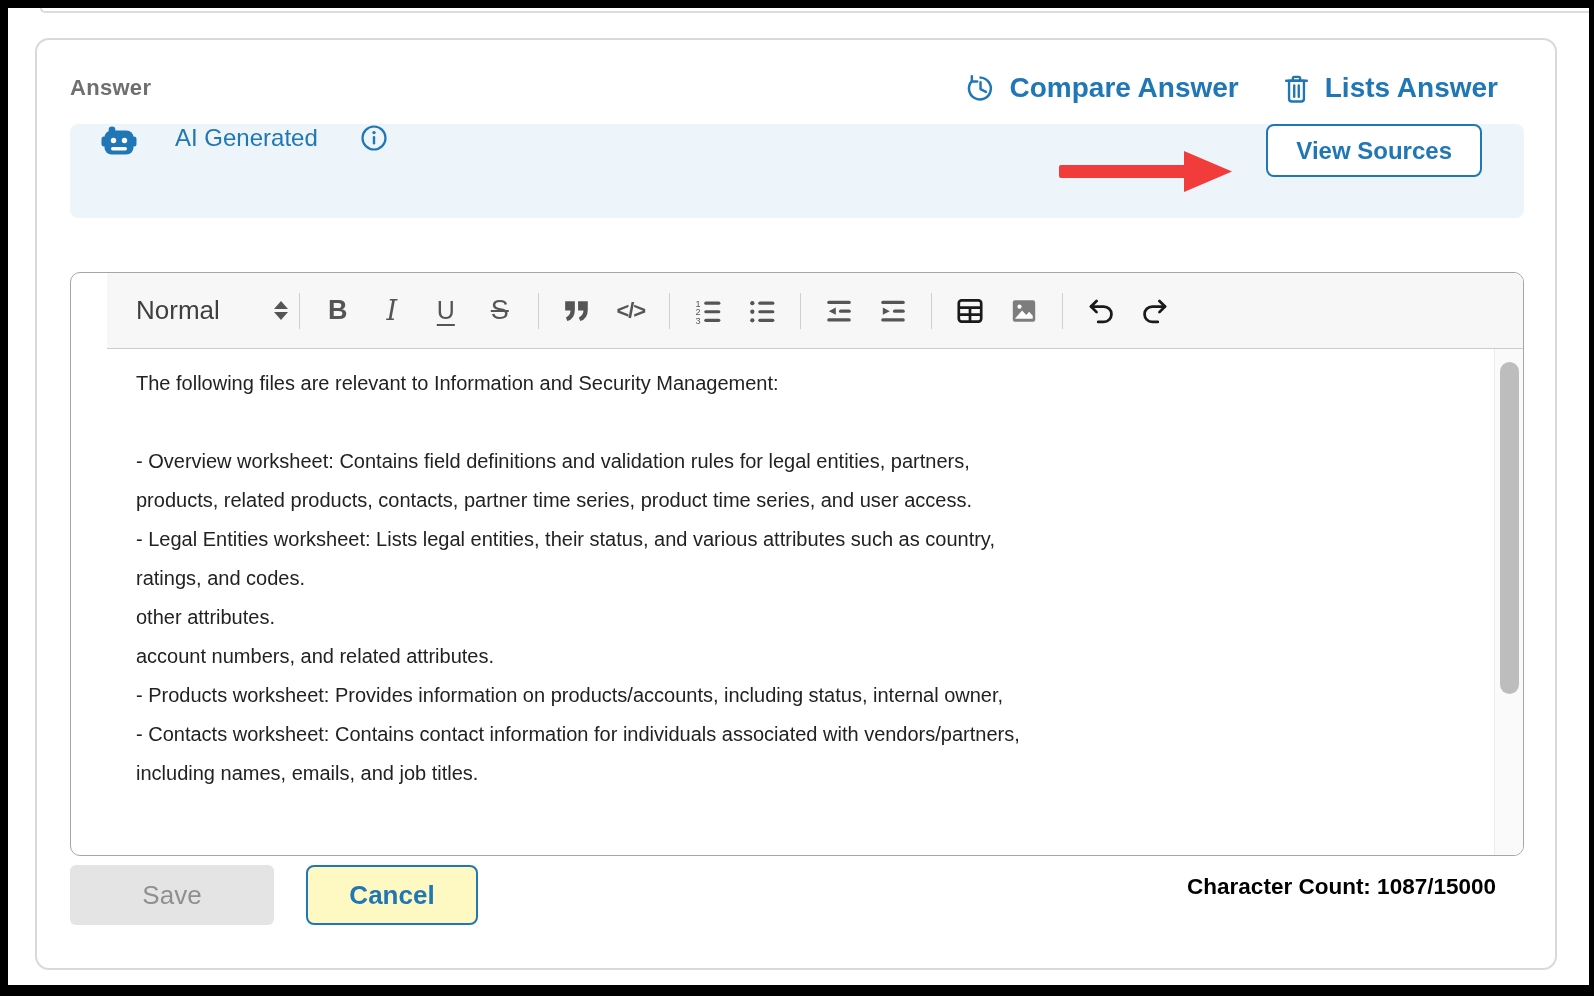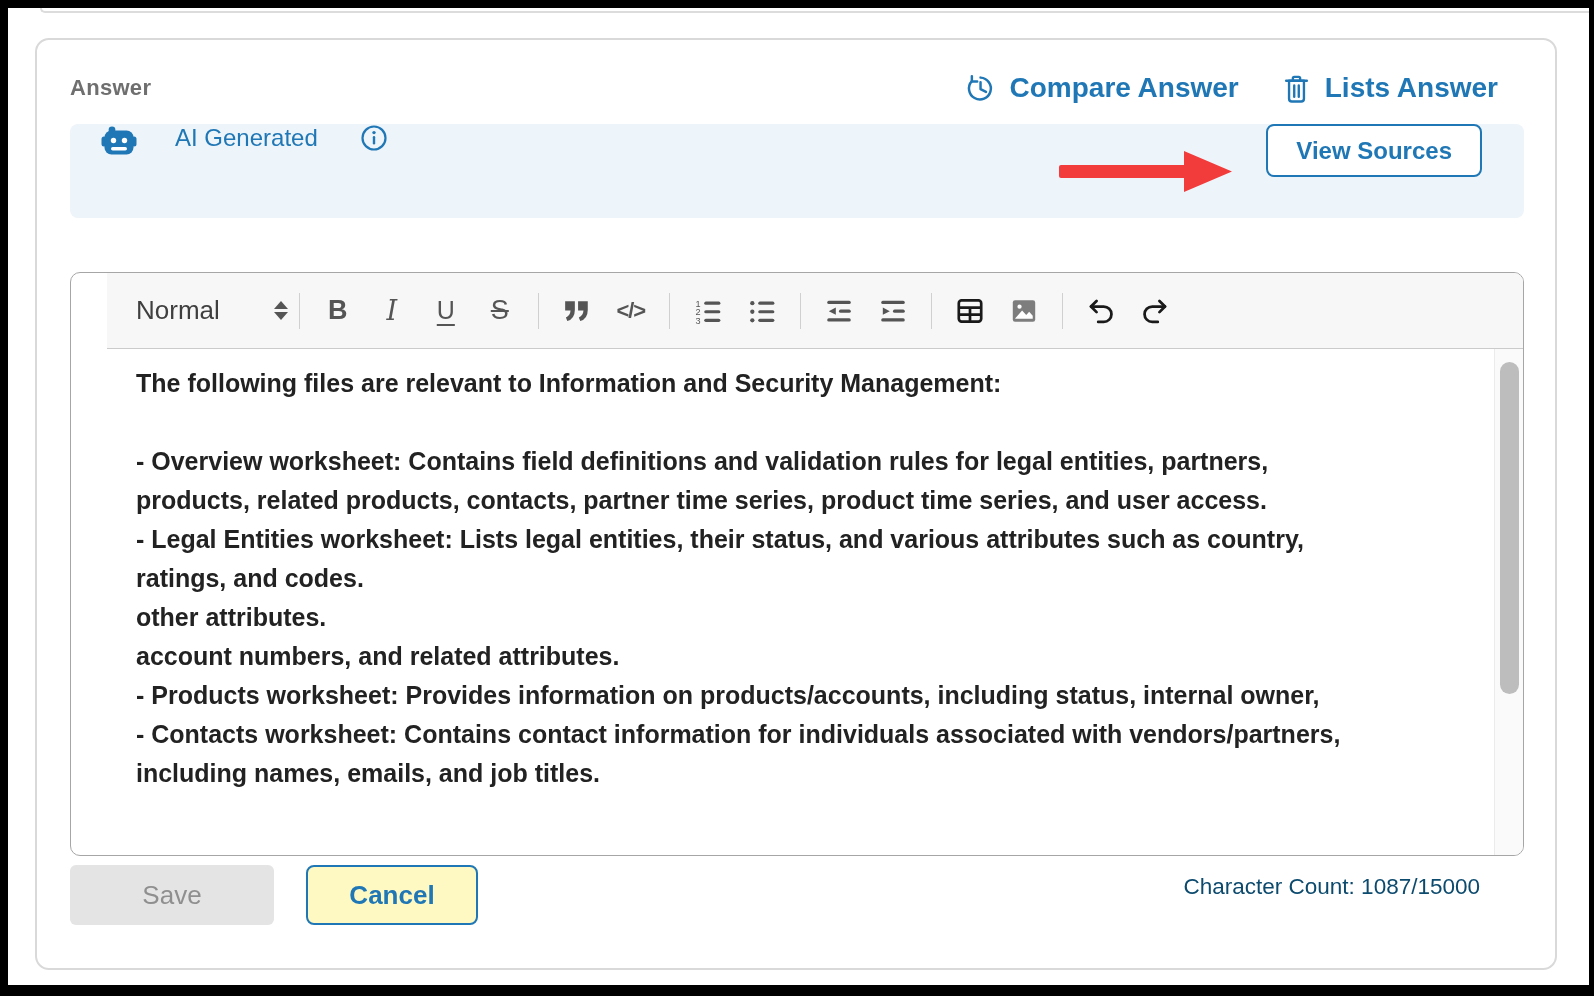--- a/index.html
+++ b/index.html
@@ -39,31 +39,31 @@
   .tri-down { width:0; height:0; border-left:7px solid transparent; border-right:7px solid transparent; border-top:8px solid #555; }
   .tb-sep { width:1px; height:36px; background:#d0d0d0; margin:0 11px; }
   .tb-item { width:54px; display:flex; justify-content:center; align-items:center; cursor:pointer; }
   .g-bold { font-size:27px; font-weight:700; color:#555; }
   .g-italic { font-size:27px; font-style:italic; font-family:"DejaVu Serif",serif; color:#555; }
   .g-under { font-size:25px; color:#555; text-decoration:underline; text-underline-offset:5px; }
   .g-strike { font-size:27px; color:#555; text-decoration:line-through; }
   .g-code { font-size:22px; font-weight:600; color:#555; letter-spacing:-1px; }
 
   .editor-body { position:relative; height:506px; padding:15px 62px 0 29px; }
-  .editor-line { font-size:25px; line-height:39px; color:#222; min-height:39px; white-space:nowrap;font-weight:bold; }
+  .editor-line { font-size:20px; line-height:39px; color:#222; min-height:39px; white-space:nowrap; }
   .vscroll { position:absolute; top:0; right:0; width:29px; height:506px; background:#fafafa; border-left:1px solid #ebebeb; }
   .vscroll-thumb { position:absolute; left:5px; top:13px; width:19px; height:332px; background:#bdbdbd; border-radius:10px; cursor:pointer; }
 
   
   .footer { margin-top:9px; display:flex; align-items:center; }
   .btn-save { width:204px; height:60px; background:#e4e4e4; border:none; border-radius:6px;
     color:#8f8f8f; font-size:26px; font-family:"Liberation Sans",sans-serif; cursor:default; }
   .btn-cancel { width:172px; height:60px; margin-left:32px; background:#fef9c3; border:2px solid #2077b5; border-radius:8px;
     color:#2077b5; font-size:26px; font-weight:600; font-family:"Liberation Sans",sans-serif; cursor:pointer; }
-  .char-count { margin-left:auto; margin-right:44px; font-size:22.5px; color:#0c4a6e; transform:translateY(-8px); }
+  .char-count { margin-left:auto; margin-right:28px; font-size:22.5px; color:#000000; transform:translateY(-8px);font-weight:bold; }
 </style>
 </head>
 <body>
 
 <div class="frame">
   <div class="page">
     <div class="top-strip"></div>
 
     <div class="card">
 

